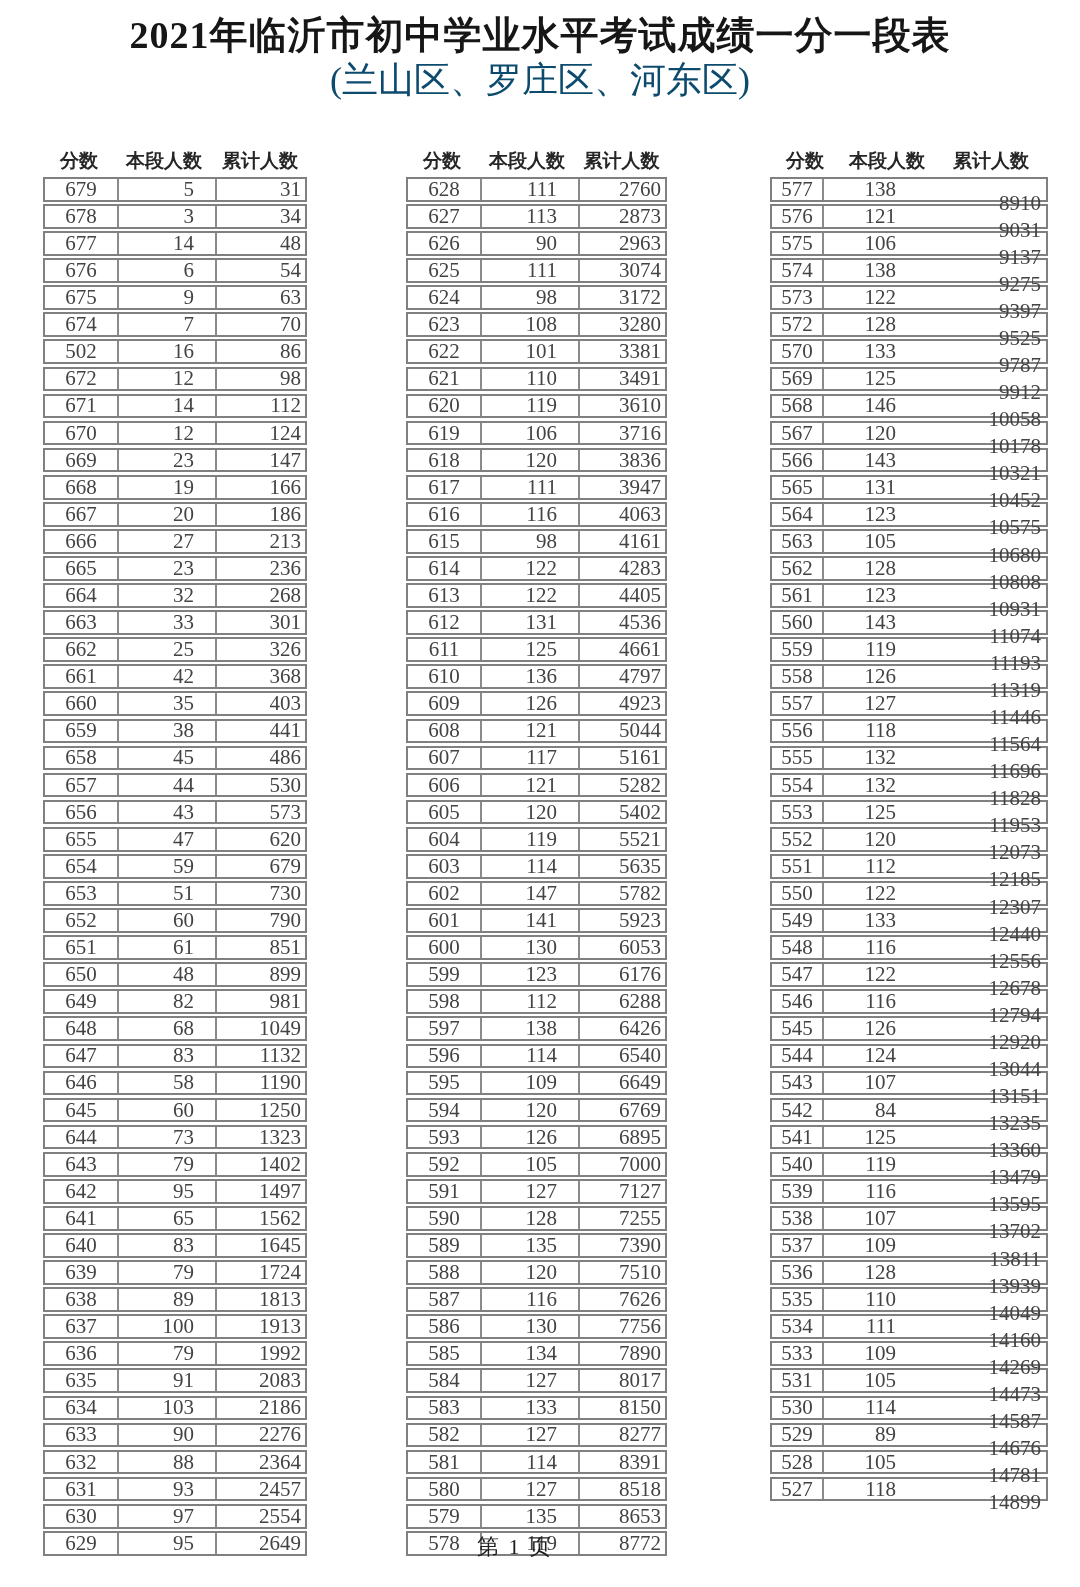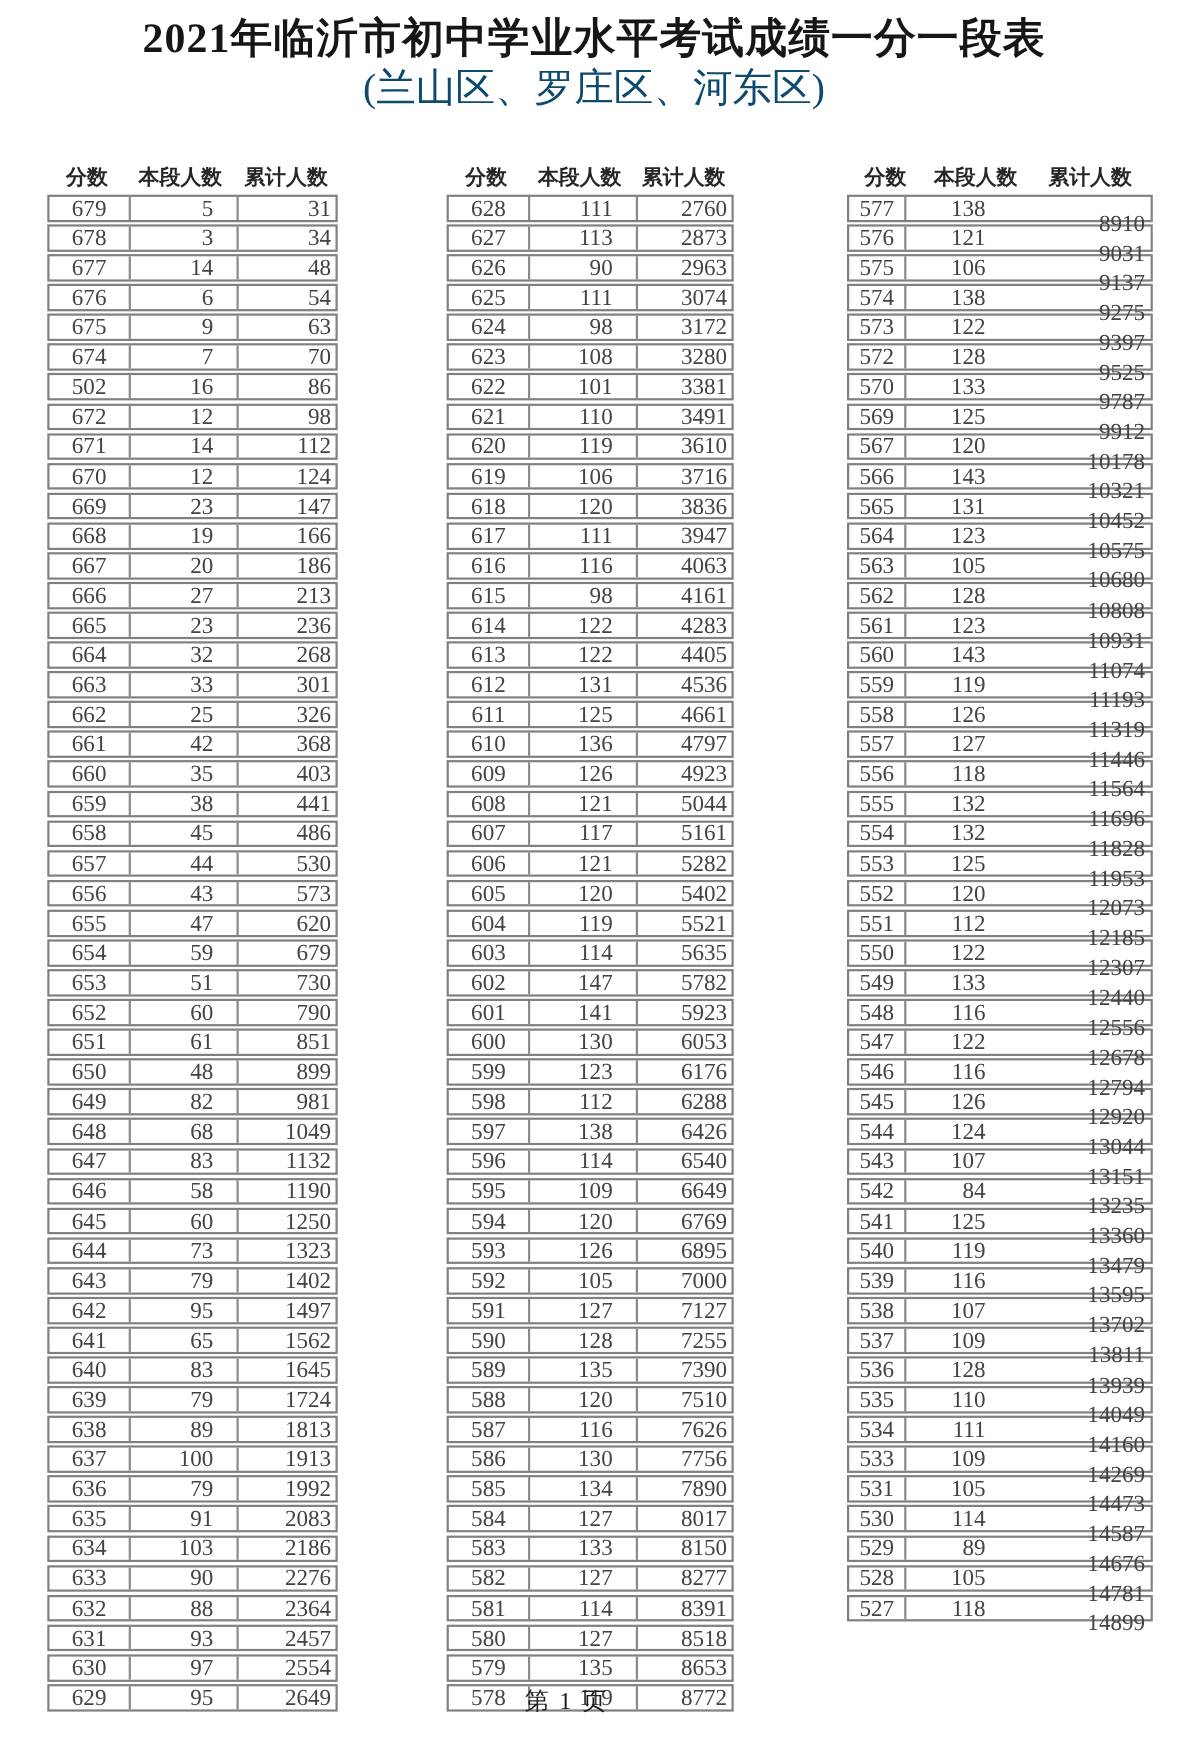--- a/index.html
+++ b/index.html
@@ -676,20 +676,25 @@
             <div class="cell c0">570</div>
             <div class="cell c1">133</div>
             <div class="cell c2">9787</div>
           </div>
           <div class="trow">
             <div class="cell c0">569</div>
             <div class="cell c1">125</div>
             <div class="cell c2">9912</div>
           </div>
           <div class="trow">
+            <div class="cell c0">568</div>
+            <div class="cell c1">146</div>
+            <div class="cell c2">10058</div>
+          </div>
+          <div class="trow">
             <div class="cell c0">567</div>
             <div class="cell c1">120</div>
             <div class="cell c2">10178</div>
           </div>
           <div class="trow">
             <div class="cell c0">566</div>
             <div class="cell c1">143</div>
             <div class="cell c2">10321</div>
           </div>
           <div class="trow">

